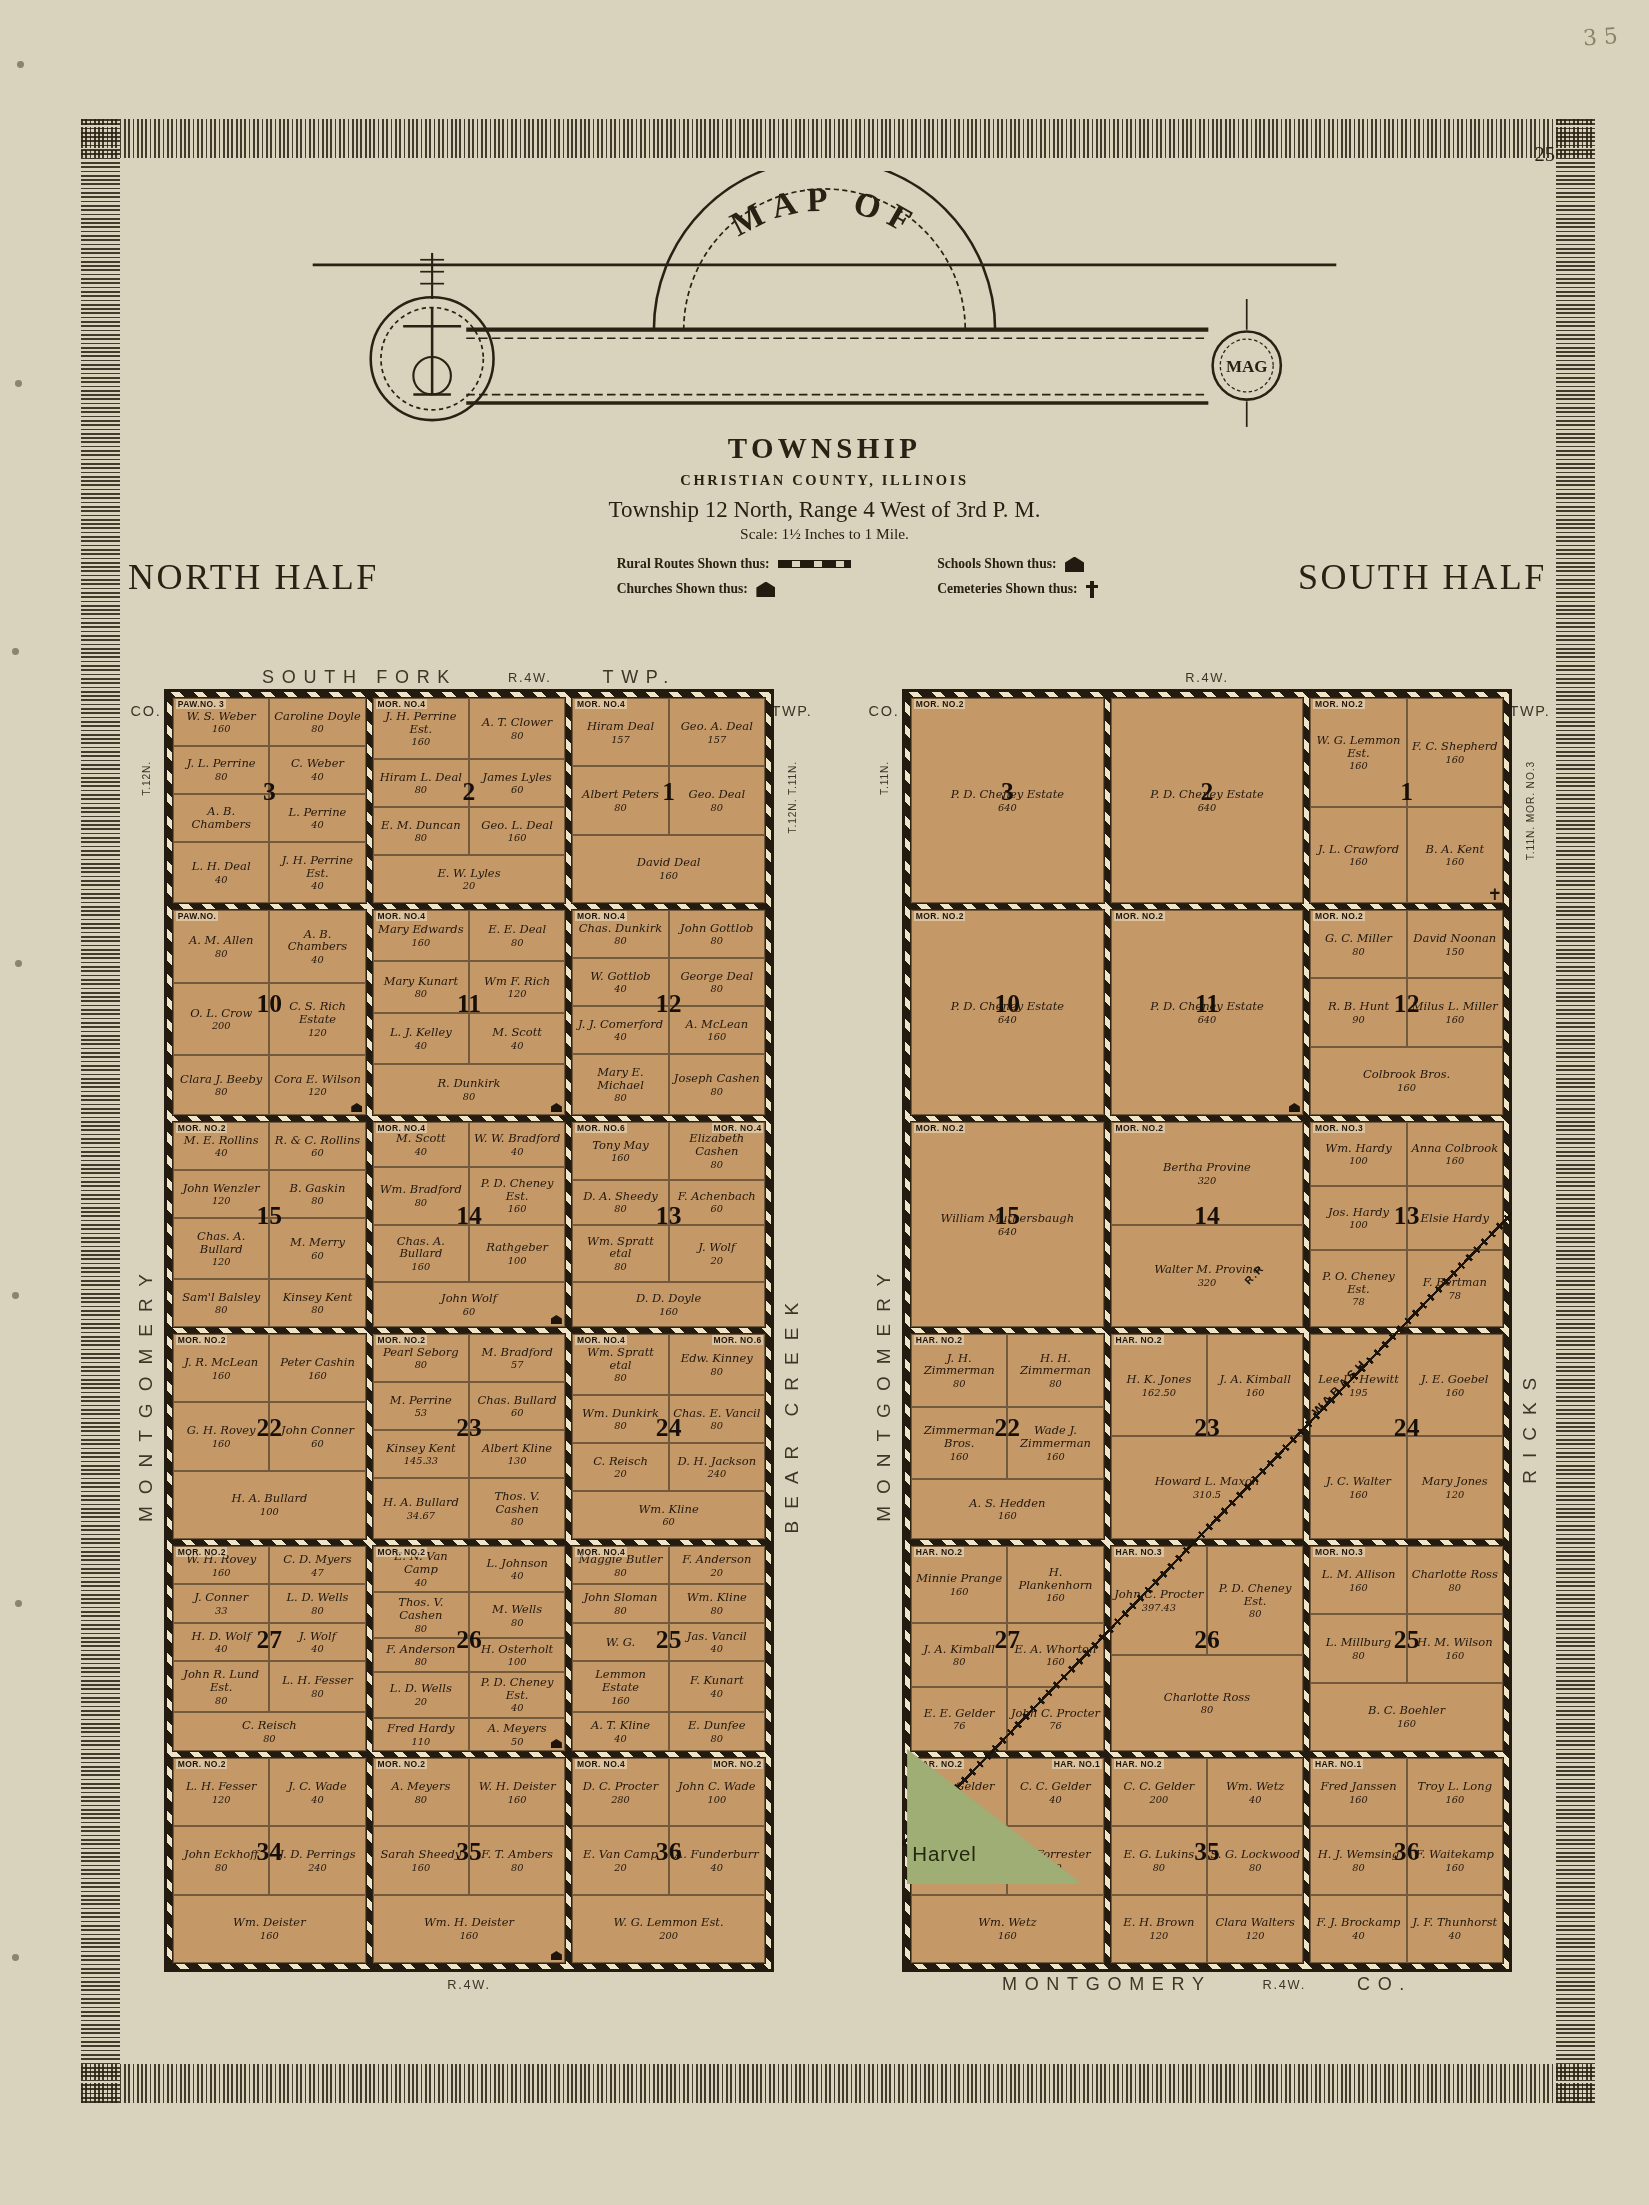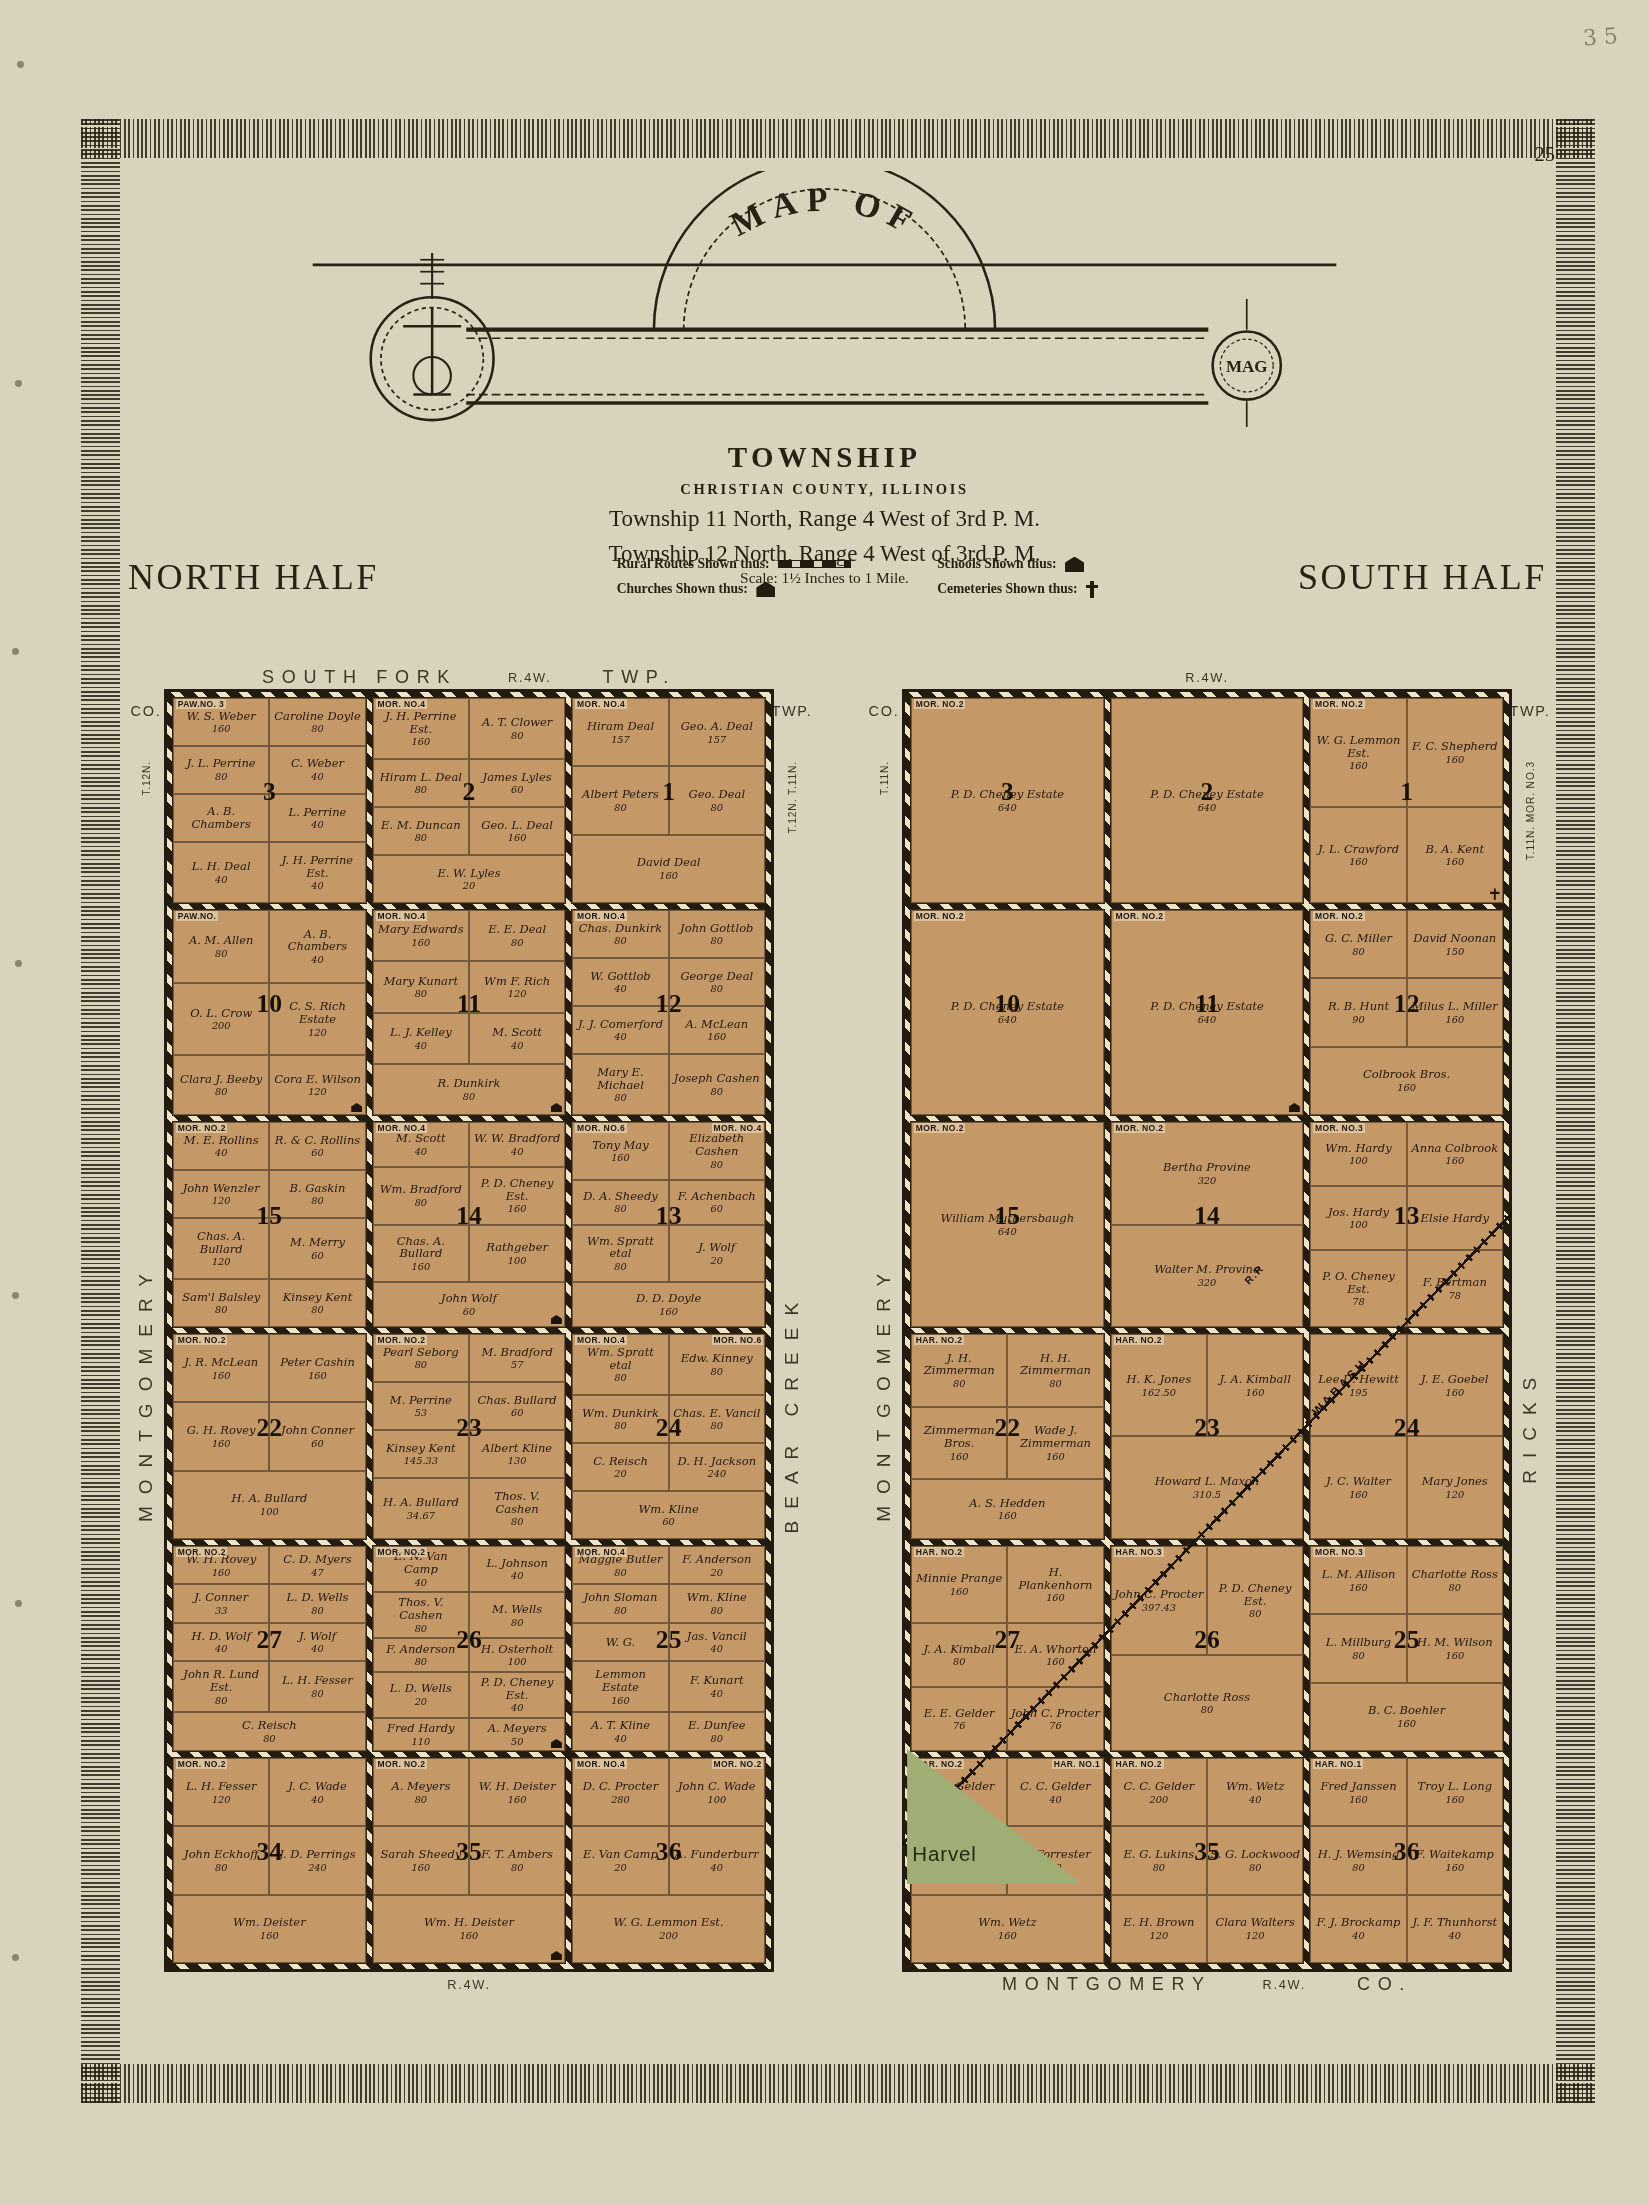--- a/index.html
+++ b/index.html
@@ -21,21 +21,21 @@
   .frame.left{left:81px;top:119px;bottom:102px;width:39px;}
   .frame.right{right:54px;top:119px;bottom:102px;width:39px;}
   .reg-dot{position:absolute;width:6.8px;height:6.8px;border-radius:50%;background:#4d4231;opacity:.55;}
   .pencil{position:absolute;top:24px;right:24px;font:400 22px "DejaVu Serif",serif;color:#8b8268;letter-spacing:6.8px;transform:rotate(-4deg);}
   .page-number{position:absolute;top:143px;right:94px;font:400 20.5px "Liberation Serif",serif;color:#2a2114;}
 
   
   .header{position:absolute;left:0;right:0;top:171px;text-align:center;}
   .ornament{display:block;margin:0 auto;}
   .king-title{font:700 48px "Liberation Serif",serif;letter-spacing:19px;margin:-73px 0 0 12px;}
-  .twp-title{font:700 29px "Liberation Serif",serif;letter-spacing:4.3px;margin-top:14px;}
+  .twp-title{font:700 29px "Liberation Serif",serif;letter-spacing:4.3px;margin-top:5px;}
   .county{font:700 14.5px "Liberation Serif",serif;letter-spacing:2.6px;margin-top:6.8px;}
   .twp-line{font:400 23px "Liberation Serif",serif;margin-top:8.5px;}
   .scale-line{font:400 15.4px "Liberation Serif",serif;margin-top:2px;}
 
   
   .legend-row{position:absolute;left:128px;right:102px;top:556px;display:flex;align-items:center;justify-content:space-between;}
   .half-title{font:400 36px "Liberation Serif",serif;letter-spacing:2.6px;white-space:nowrap;}
   .legend{display:grid;grid-template-columns:auto auto;column-gap:48px;row-gap:8.5px;align-items:center;}
   .legend-item{display:flex;align-items:center;gap:8.5px;font:700 13.6px "Liberation Serif",serif;white-space:nowrap;margin-left:38px;}
   .sym-route{width:73px;height:6px;background:
@@ -148,21 +148,20 @@
     <g>
       <circle cx="1165" cy="228" r="40" fill="none" stroke="#2a2114" stroke-width="3"></circle>
       <circle cx="1165" cy="228" r="31" fill="none" stroke="#2a2114" stroke-width="1.5" stroke-dasharray="4 3"></circle>
       <text x="1165" y="236" text-anchor="middle" font-family="Liberation Serif, serif" font-size="20" font-weight="bold" fill="#2a2114">MAG</text>
       <line x1="1165" y1="150" x2="1165" y2="186" stroke="#2a2114" stroke-width="2"></line>
       <line x1="1165" y1="270" x2="1165" y2="300" stroke="#2a2114" stroke-width="2"></line>
     </g>
   </svg>
   <div class="twp-title">TOWNSHIP</div>
   <div class="county">CHRISTIAN COUNTY, ILLINOIS</div>
-  <div class="twp-line">Township 11 North, Range 4 West of 3rd P. M.</div>
   <div class="twp-line">Township 12 North, Range 4 West of 3rd P. M.</div>
   <div class="scale-line">Scale:  1½ Inches to 1 Mile.</div>
 </div>
 
 <div class="legend-row">
   <div class="half-title">NORTH HALF</div>
   <div class="legend">
     <div class="legend-item">
       <span>Rural Routes Shown thus:</span>
       <span class="sym-route"></span>

